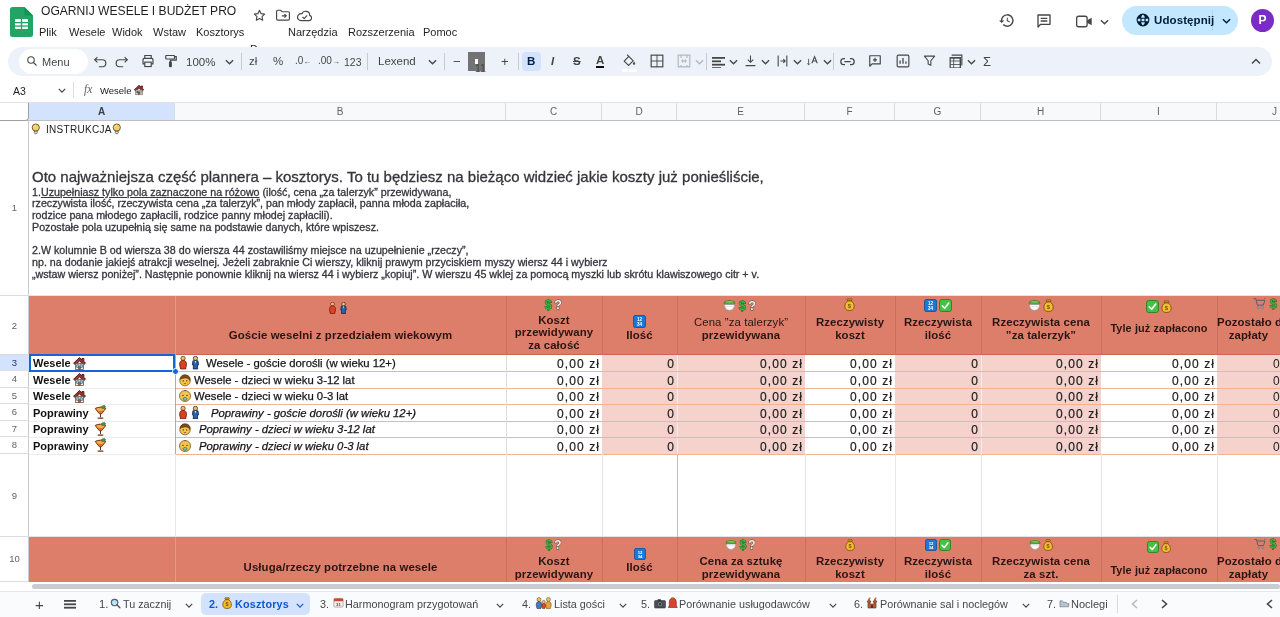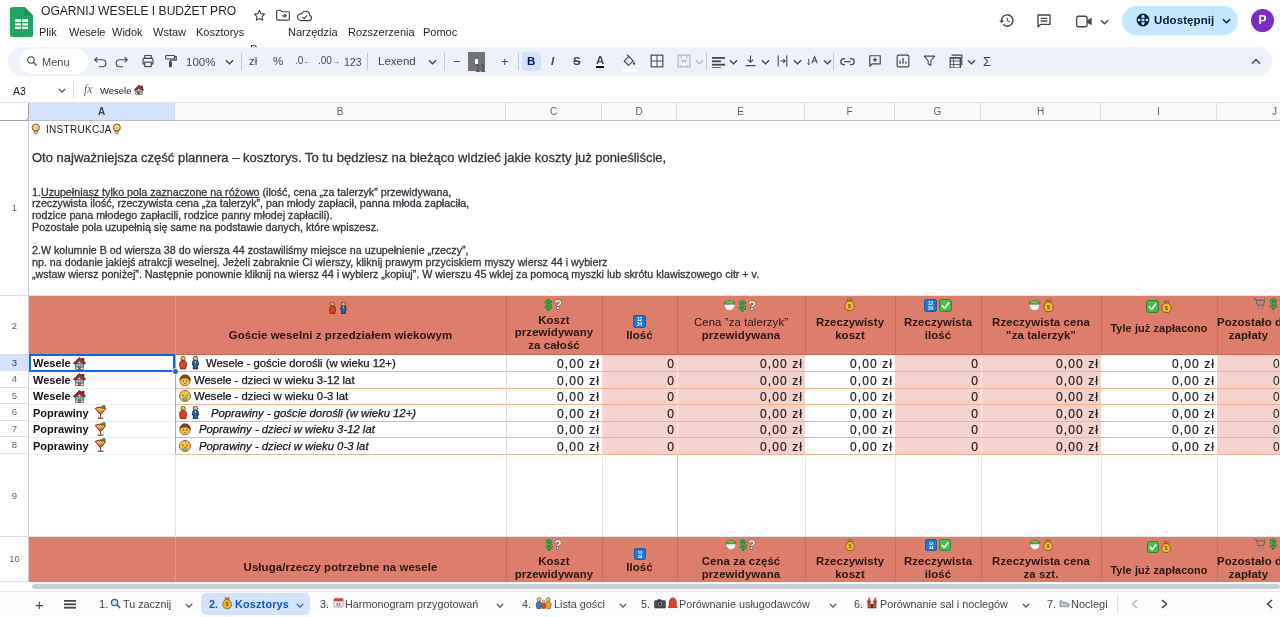--- a/index.html
+++ b/index.html
@@ -230,21 +230,21 @@
 <circle cx="10" cy="9" r="7.5" fill="#f7d060" stroke="#3f3a2e" stroke-width="1.6"></circle>
 <path d="M7 16.5 H13 V19.5 C13 21 11.8 22 10 22 C8.2 22 7 21 7 19.5 Z" fill="#e9e4da" stroke="#3f3a2e" stroke-width="1.4"></path>
 <path d="M6.5 7 C7 5.5 8 4.5 9.5 4.2" stroke="#fbeaa8" stroke-width="1.6" fill="none" stroke-linecap="round"></path>
 </svg>
 <div class="abs" style="left:46px;top:124px;font-size:10px;font-weight:normal;color:#202020;letter-spacing:0.3px">INSTRUKCJA</div>
 <svg class="abs" style="left:112px;top:123px" width="9.600000000000001" height="12" viewBox="0 0 20 24">
 <circle cx="10" cy="9" r="7.5" fill="#f7d060" stroke="#3f3a2e" stroke-width="1.6"></circle>
 <path d="M7 16.5 H13 V19.5 C13 21 11.8 22 10 22 C8.2 22 7 21 7 19.5 Z" fill="#e9e4da" stroke="#3f3a2e" stroke-width="1.4"></path>
 <path d="M6.5 7 C7 5.5 8 4.5 9.5 4.2" stroke="#fbeaa8" stroke-width="1.6" fill="none" stroke-linecap="round"></path>
 </svg>
-<div class="abs" style="left:32px;top:150px;font-size:13px;color:#35353d;-webkit-text-stroke:0.3px #35353d;white-space:nowrap">Oto najważniejsza część plannera – kosztorys. To tu będziesz na bieżąco widzieć jakie koszty już ponieśliście,</div>
+<div class="abs" style="left:32px;top:168px;font-size:15px;color:#35353d;-webkit-text-stroke:0.3px #35353d;white-space:nowrap">Oto najważniejsza część plannera – kosztorys. To tu będziesz na bieżąco widzieć jakie koszty już ponieśliście,</div>
 <div class="abs" style="left:32px;top:186px;font-size:10.7px;color:#35353d;-webkit-text-stroke:0.3px #35353d;white-space:nowrap">1.<u>Uzupełniasz tylko pola zaznaczone na różowo</u> (ilość, cena „za talerzyk” przewidywana,</div>
 <div class="abs" style="left:32px;top:209px;font-size:10.7px;color:#35353d;-webkit-text-stroke:0.3px #35353d;white-space:nowrap">rodzice pana młodego zapłacili, rodzice panny młodej zapłacili).</div>
 <div class="abs" style="left:32px;top:197px;font-size:10.7px;color:#35353d;-webkit-text-stroke:0.3px #35353d;white-space:nowrap">rzeczywista ilość, rzeczywista cena „za talerzyk”, pan młody zapłacił, panna młoda zapłaciła,</div>
 <div class="abs" style="left:32px;top:221px;font-size:10.7px;color:#35353d;-webkit-text-stroke:0.3px #35353d;white-space:nowrap">Pozostałe pola uzupełnią się same na podstawie danych, które wpiszesz.</div>
 <div class="abs" style="left:32px;top:244px;font-size:10.7px;color:#35353d;-webkit-text-stroke:0.3px #35353d;white-space:nowrap">2.W kolumnie B od wiersza 38 do wiersza 44 zostawiliśmy miejsce na uzupełnienie „rzeczy”,</div>
 <div class="abs" style="left:32px;top:256px;font-size:10.7px;color:#35353d;-webkit-text-stroke:0.3px #35353d;white-space:nowrap">np. na dodanie jakiejś atrakcji weselnej. Jeżeli zabraknie Ci wierszy, kliknij prawym przyciskiem myszy wiersz 44 i wybierz</div>
 <div class="abs" style="left:32px;top:268px;font-size:10.7px;color:#35353d;-webkit-text-stroke:0.3px #35353d;white-space:nowrap">„wstaw wiersz poniżej”. Następnie ponownie kliknij na wiersz 44 i wybierz „kopiuj”. W wierszu 45 wklej za pomocą myszki lub skrótu klawiszowego citr + v.</div>
 <div class="abs" style="left:29px;top:296px;width:1251px;height:58.5px;background:#dd7e6b"></div>
 <div class="abs" style="left:29px;top:537px;width:1251px;height:44.5px;background:#dd7e6b"></div>
 <div class="abs" style="left:602px;top:354.5px;width:203px;height:99.5px;background:#f5d2cc"></div>
@@ -552,21 +552,21 @@
 <path d="M5 4.5 C8 6.5 16 6.5 19 4.5 M7 3 C9 5.5 15 5.5 17 3" fill="none" stroke="#8fd16b" stroke-width="1.2"></path>
 <path d="M2.5 10 H21.5 C21.5 16 18 21 12 21 C6 21 2.5 16 2.5 10 Z" fill="#fdfdfb" stroke="#8a8a88" stroke-width="1.2"></path>
 <path d="M3 13.5 H21" stroke="#d8d8d4" stroke-width="1.4"></path>
 </svg>
 <svg class="abs" style="left:738.5999999999999px;top:539px" width="7.92" height="12" viewBox="0 0 16 24">
 <text x="8" y="20.5" font-family="Liberation Sans" font-size="24" font-weight="bold" fill="#3cb043" stroke="#135e1a" stroke-width="1.6" paint-order="stroke" text-anchor="middle">$</text>
 </svg>
 <svg class="abs" style="left:747.5999999999999px;top:539px" width="7.92" height="12" viewBox="0 0 16 24">
 <text x="8" y="20.5" font-family="Liberation Sans" font-size="24" font-weight="bold" fill="#efede9" stroke="#4d4a45" stroke-width="1.7" paint-order="stroke" text-anchor="middle">?</text>
 </svg>
-<div class="abs" style="left:677px;top:555.0px;width:128px;font-size:11.4px;font-weight:bold;color:#2b1512;text-align:center;white-space:nowrap;letter-spacing:0.1px">Cena za część</div>
+<div class="abs" style="left:677px;top:555.0px;width:128px;font-size:11.4px;font-weight:bold;color:#2b1512;text-align:center;white-space:nowrap;letter-spacing:0.1px">Cena za sztukę</div>
 <div class="abs" style="left:677px;top:567.5px;width:128px;font-size:11.4px;font-weight:bold;color:#2b1512;text-align:center;white-space:nowrap;letter-spacing:0.1px">przewidywana</div>
 <svg class="abs" style="left:844.6px;top:539px" width="10.2" height="12" viewBox="0 0 20 24">
 <path d="M7 5.5 C5 4 5.5 1.5 7 1 C8 2 12 2 13 1 C14.5 1.5 15 4 13 5.5 Z" fill="#d89f22" stroke="#6b4a0e" stroke-width="1.4"></path>
 <path d="M7 5.5 H13 C17 8 19 12 18.5 16.5 C18 21 15 23 10 23 C5 23 2 21 1.5 16.5 C1 12 3 8 7 5.5 Z" fill="#f3bc2e" stroke="#6b4a0e" stroke-width="1.5"></path>
 <text x="10" y="18" font-family="Liberation Sans" font-size="11" font-weight="bold" fill="#7a5310" text-anchor="middle">$</text>
 </svg>
 <div class="abs" style="left:805px;top:555.0px;width:90px;font-size:11.4px;font-weight:bold;color:#2b1512;text-align:center;white-space:nowrap;letter-spacing:0.1px">Rzeczywisty</div>
 <div class="abs" style="left:805px;top:567.5px;width:90px;font-size:11.4px;font-weight:bold;color:#2b1512;text-align:center;white-space:nowrap;letter-spacing:0.1px">koszt</div>
 <svg class="abs" style="left:925.1px;top:539px" width="12" height="12" viewBox="0 0 24 24">
 <rect x="1" y="1" width="22" height="22" rx="3" fill="#1c78d4" stroke="#0c4e95" stroke-width="1.5"></rect>

